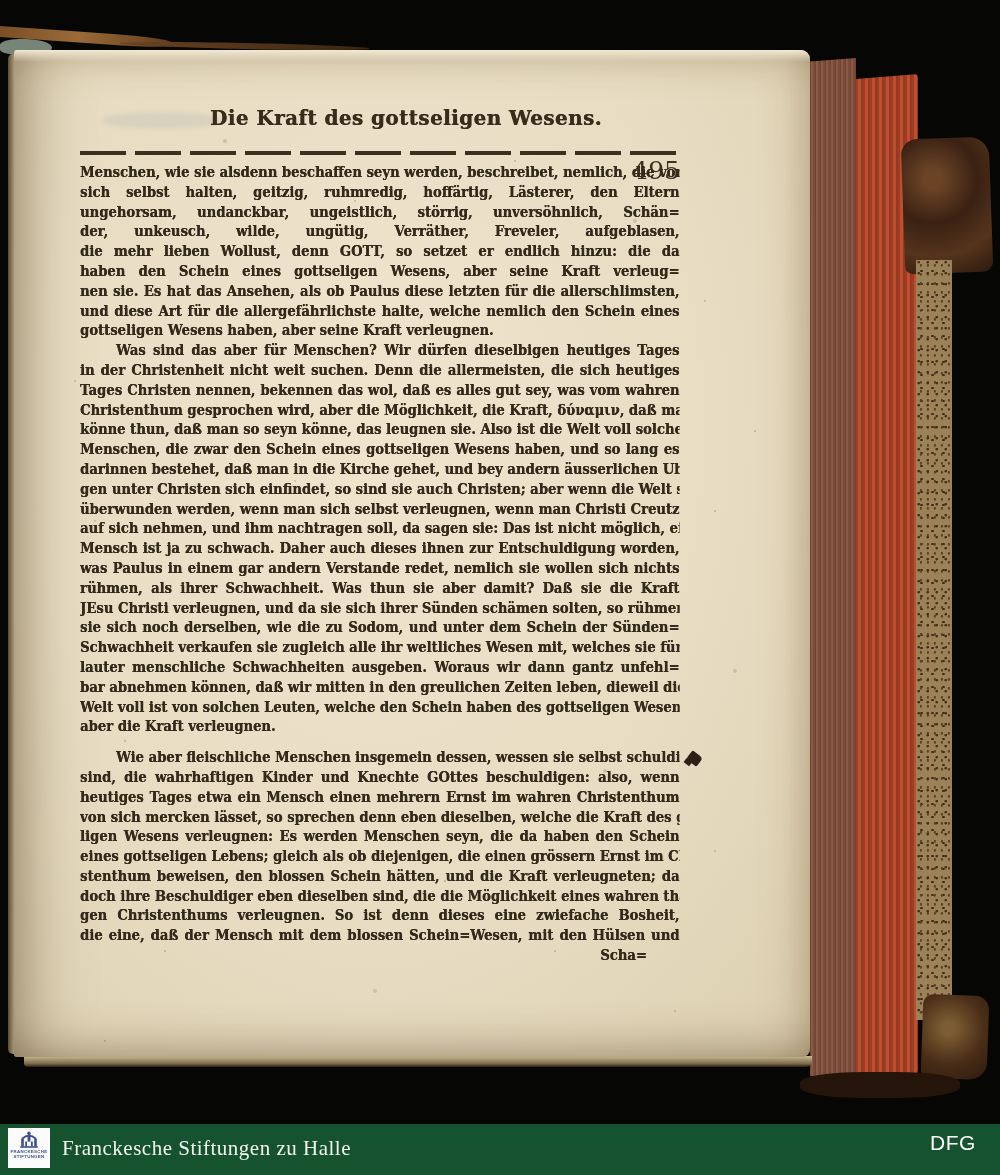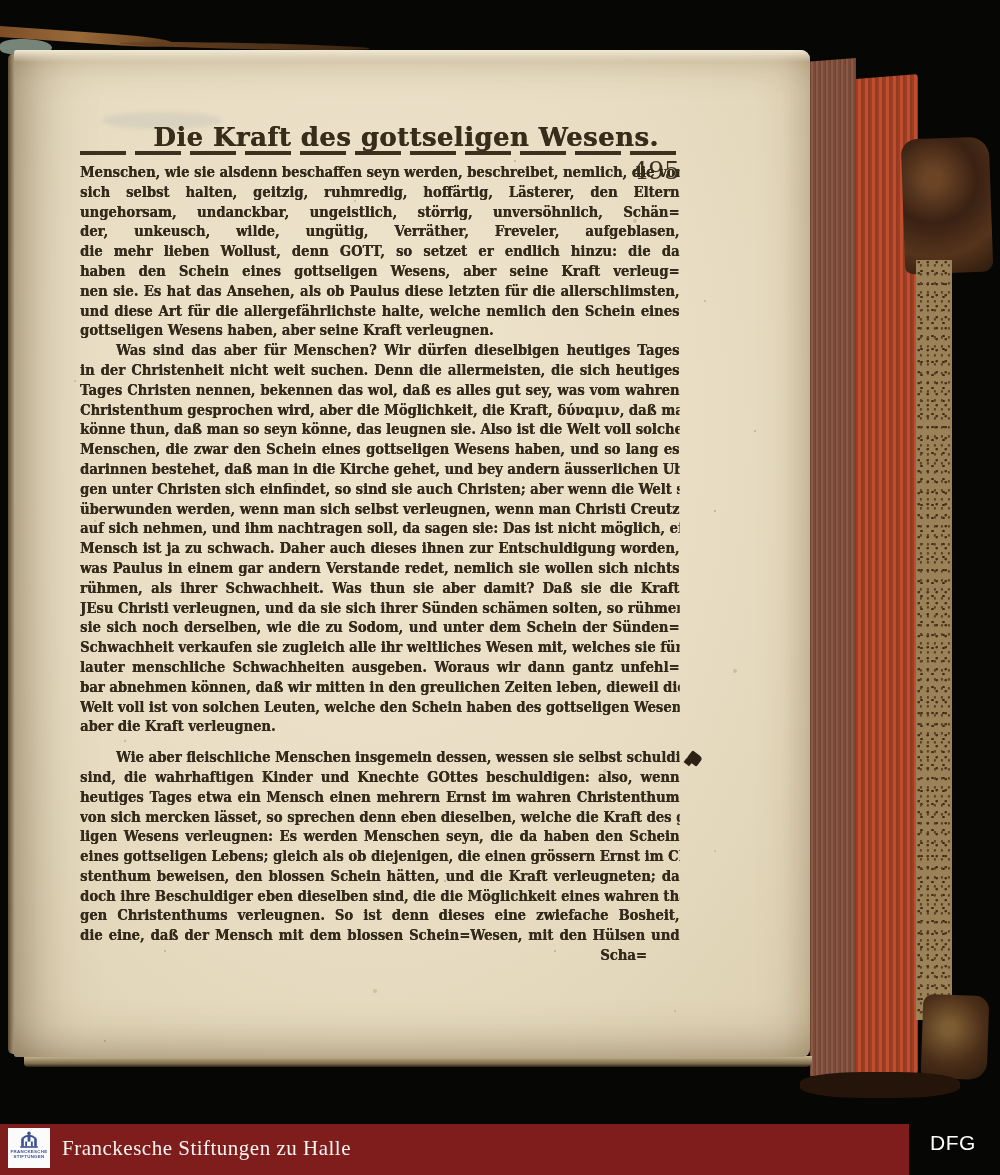--- a/index.html
+++ b/index.html
@@ -69,38 +69,38 @@
       662px 962px 0 0 rgba(120,90,45,.28),92px 992px 0 0 rgba(95,75,40,.3),
       282px 432px 0 0 rgba(120,90,45,.26),742px 382px 0 0 rgba(90,70,40,.3),
       62px 332px 0 0 rgba(120,90,45,.3),722px 622px 0 1px rgba(95,75,40,.2);}
 
   
   .text-block{position:absolute;left:66px;top:56px;width:600px;color:#342a1b;}
   .header-row{position:relative;height:38px;}
   .ghost{position:absolute;left:22px;top:6px;width:120px;height:17px;border-radius:50%;
     background:rgba(110,120,145,.12);filter:blur(2px);}
   .title{position:absolute;left:0;right:0;top:0;text-align:center;padding-left:52px;
-    font-size:26px;font-weight:700;letter-spacing:.4px;color:#382c1b;
-    text-shadow:.35px 0 0 currentColor;margin-top:16px;}
+    font-size:20px;font-weight:700;letter-spacing:.4px;color:#382c1b;
+    text-shadow:.35px 0 0 currentColor;}
   .pagenum{position:absolute;right:0;top:2px;font-size:25px;font-weight:400;color:#3d3221;margin-top:48px;}
   .rule{margin-top:7px;height:4px;width:100%;
     background:repeating-linear-gradient(90deg,#3d301e 0 46px,transparent 46px 55px);}
   .body{margin-top:8px;width:682px;transform:scaleX(0.879);transform-origin:0 0;
     font-size:15px;font-weight:700;line-height:19.8px;
     text-shadow:.25px 0 0 currentColor;}
   .tl{text-align:justify;text-align-last:justify;height:19.8px;overflow:hidden;white-space:nowrap;}
   .tl.endline{text-align-last:left;}
   .tl.ind{text-indent:41px;}
   .tl.pgap{margin-top:11px;}
   .tl.catch{text-align:right;text-align-last:right;padding-right:37px;}
   .blot{position:absolute;left:674px;top:703px;width:13px;height:11px;background:#2c2114;
     border-radius:2px 4px 2px 3px;transform:rotate(38deg);box-shadow:-3px 7px 0 -3px #2c2114;}
 
   
-  .footer-bar{position:absolute;left:0;top:1124px;width:909px;height:51px;background:#7f1d1d;}
+  .footer-bar{position:absolute;left:0;top:1124px;width:1000px;height:51px;background:#14532d;}
   .logo-box{position:absolute;left:8px;top:4px;width:42px;height:40px;background:#fbfbfb;
     text-align:center;}
   .eagle{display:block;margin:2px auto 0;}
   .logo-line{font-family:"Liberation Sans",sans-serif;font-size:4.4px;line-height:5.4px;
     font-weight:700;letter-spacing:.3px;color:#3c5090;}
   .institution{position:absolute;left:62px;top:12px;font-family:"Liberation Serif",serif;
     font-size:21px;letter-spacing:.5px;color:#f4f4f1;}
   .dfg{position:absolute;left:930px;top:7px;font-family:"Liberation Sans",sans-serif;
     font-size:21px;font-weight:400;letter-spacing:.5px;color:#fdfdfd;}
 </style>

